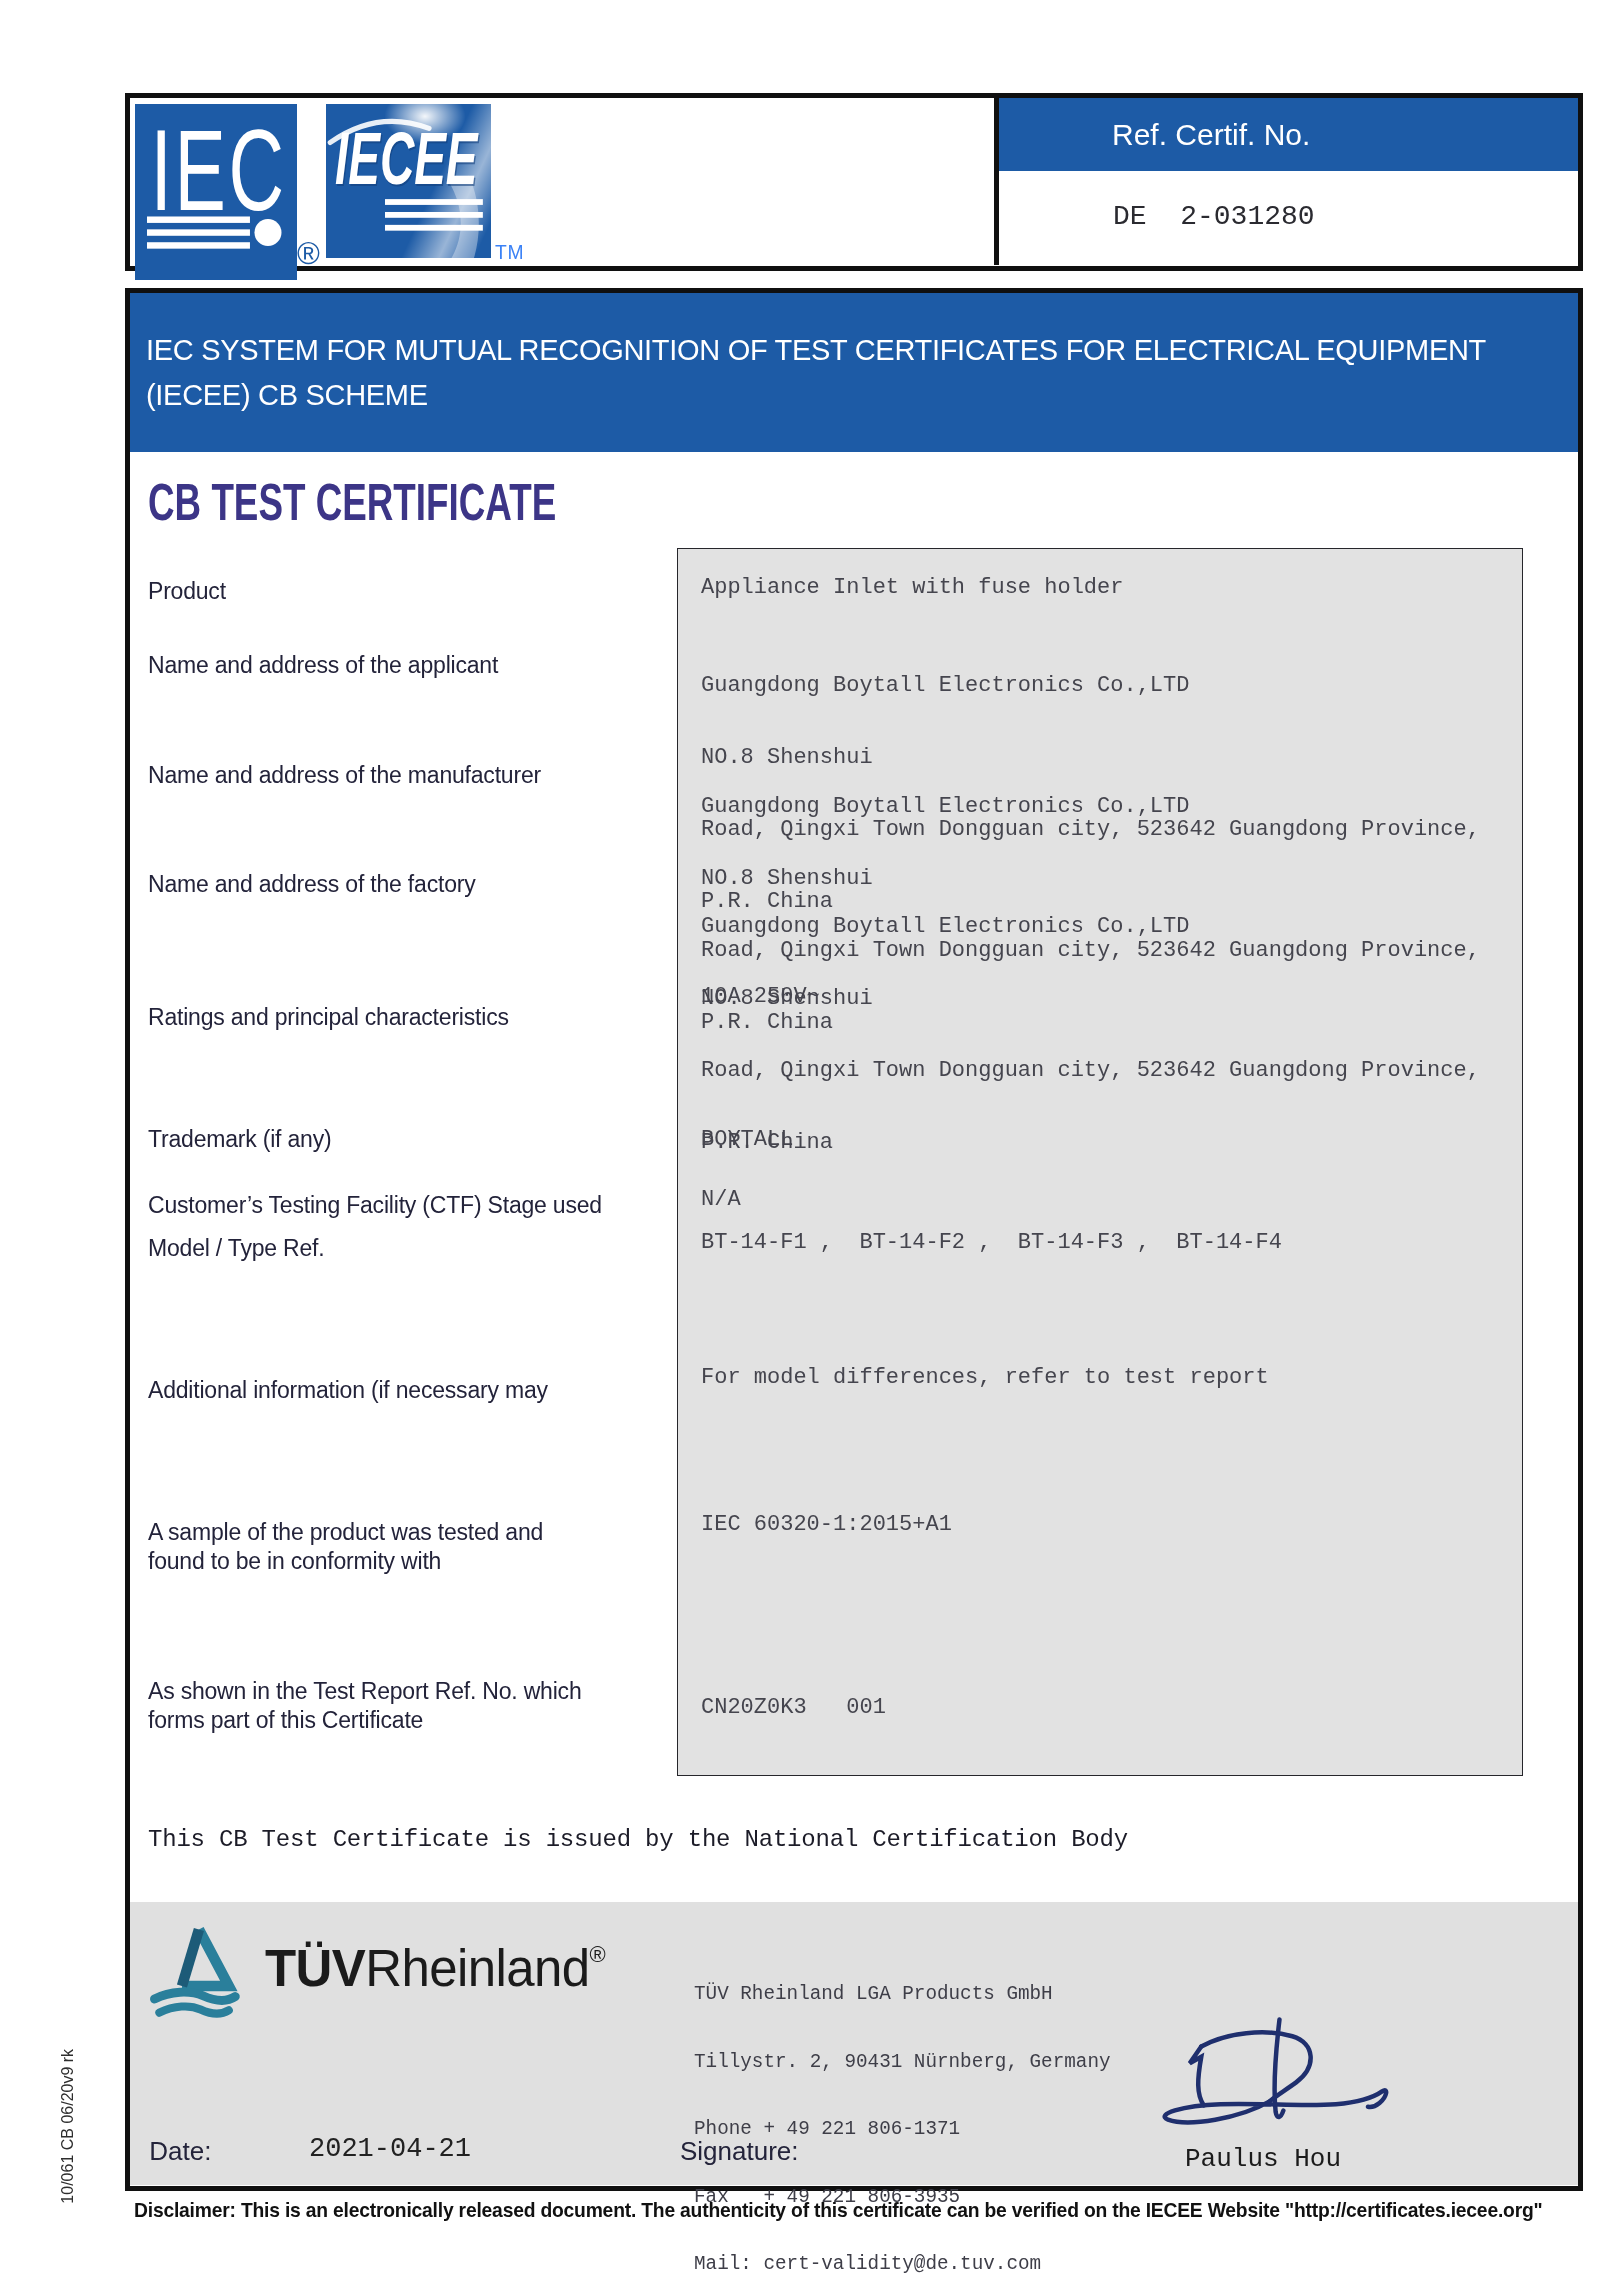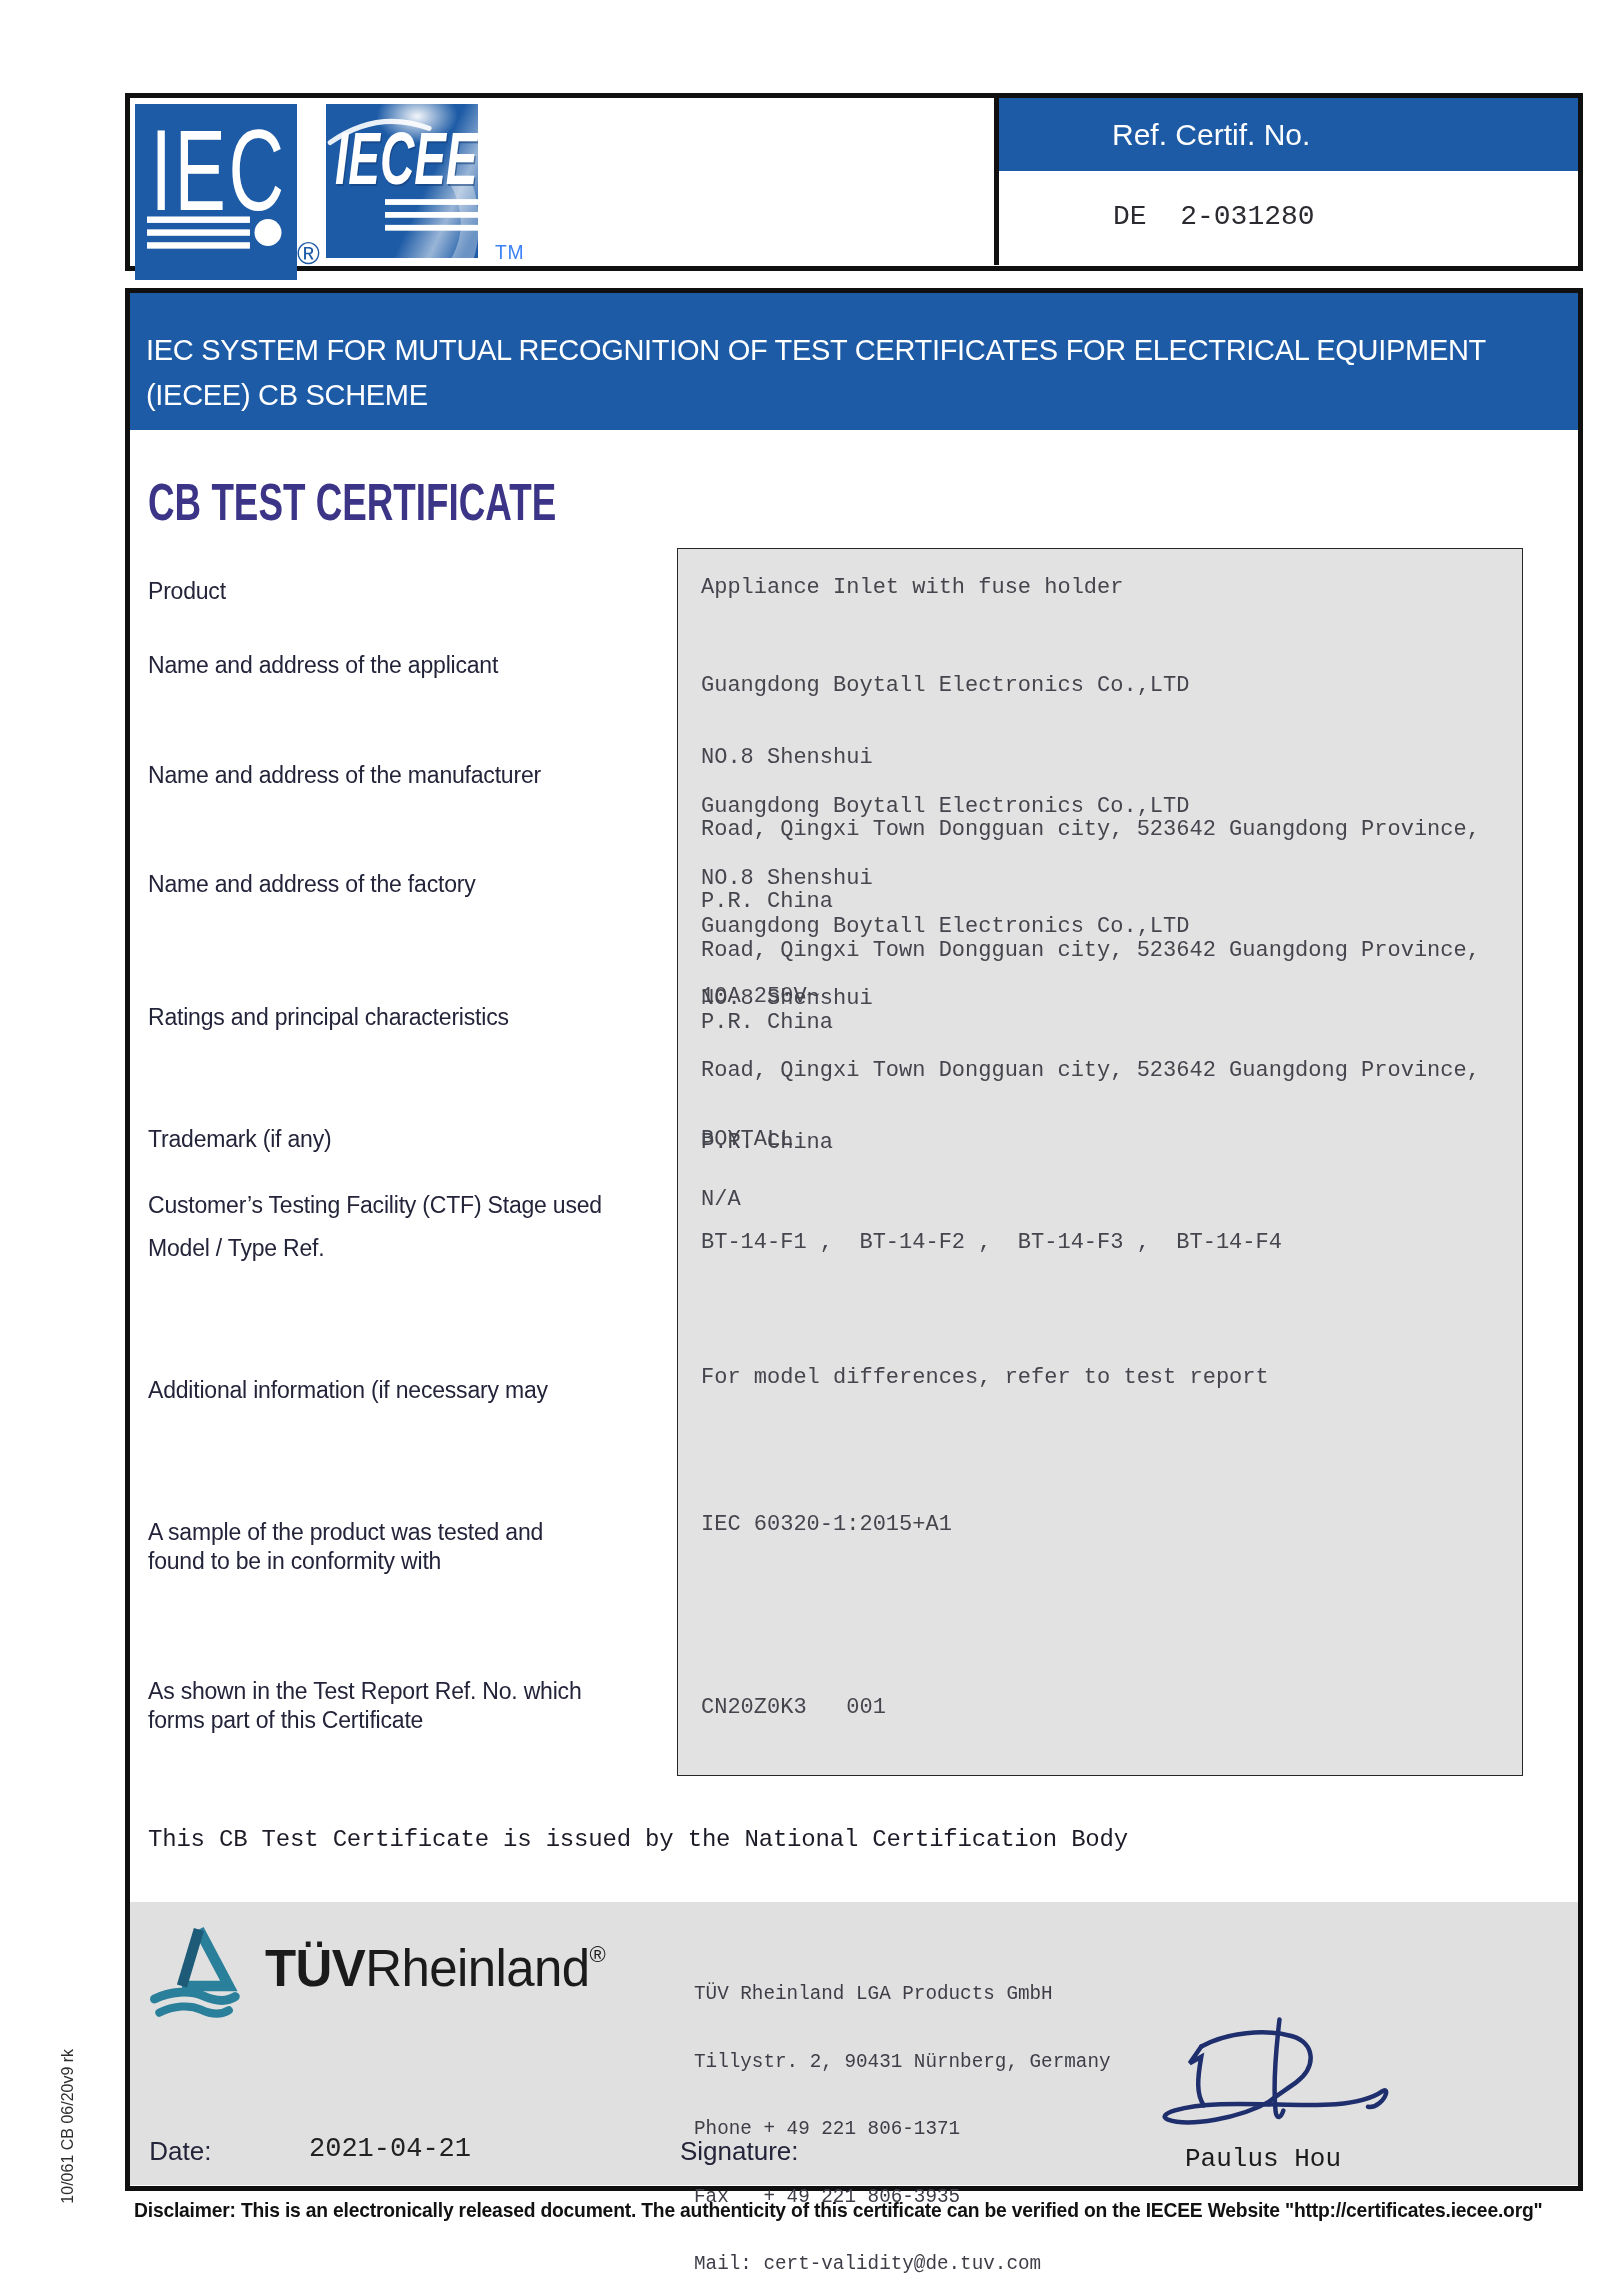--- a/index.html
+++ b/index.html
@@ -32,21 +32,21 @@
     position:absolute;left:15.4px;top:7.7px;
     font-size:77px;font-weight:400;color:#ffffff;letter-spacing:2.6px;
     transform:scaleY(1.5);transform-origin:left top;line-height:1;
   }
   .iec-bars{position:absolute;left:11.6px;top:111px;}
   .reg-mark{
     position:absolute;left:167px;top:140px;
     font-size:31px;color:var(--brand-blue);line-height:1;
   }
   .iecee-logo{
-    position:absolute;left:196px;top:6.4px;width:152px;height:154px;
+    position:absolute;left:196px;top:6.4px;width:165px;height:154px;
     background:
       radial-gradient(ellipse 58px 39px at 60% 8%, rgba(255,255,255,.95), rgba(255,255,255,0) 70%),
       linear-gradient(115deg, rgba(255,255,255,0) 62%, rgba(255,255,255,.55) 78%, rgba(255,255,255,0) 93%),
       var(--brand-blue);
     overflow:hidden;
   }
   .iecee-logo .iecee-text{
     position:absolute;left:9px;top:16.7px;
     font-size:50px;font-weight:700;font-style:italic;color:#ffffff;
     transform:scale(0.95,1.5);transform-origin:left top;line-height:1;
@@ -72,21 +72,21 @@
     position:absolute;left:983px;top:103px;
     font-family:"Liberation Mono","DejaVu Sans Mono",monospace;
     font-size:28px;color:#2a2a30;white-space:pre;
   }
   
   .main-box{
     position:absolute;left:125px;top:288px;width:1458px;height:1903px;
     border:5.1px solid #101010;background:#ffffff;
   }
   .scheme-banner{
-    position:absolute;left:0;top:0;width:1448px;height:137px;
+    position:absolute;left:0;top:0;width:1448px;height:159px;
     background:var(--brand-blue);
     padding:35px 26px 0 16px;
   }
   .scheme-banner .line{color:#ffffff;font-size:29px;line-height:45px;letter-spacing:-0.3px;}
   .cert-title{
     position:absolute;left:18px;top:180px;
     font-size:40px;font-weight:700;color:var(--title-navy);
     transform:scale(0.92,1.3);transform-origin:left top;
     letter-spacing:0;white-space:nowrap;
   }

